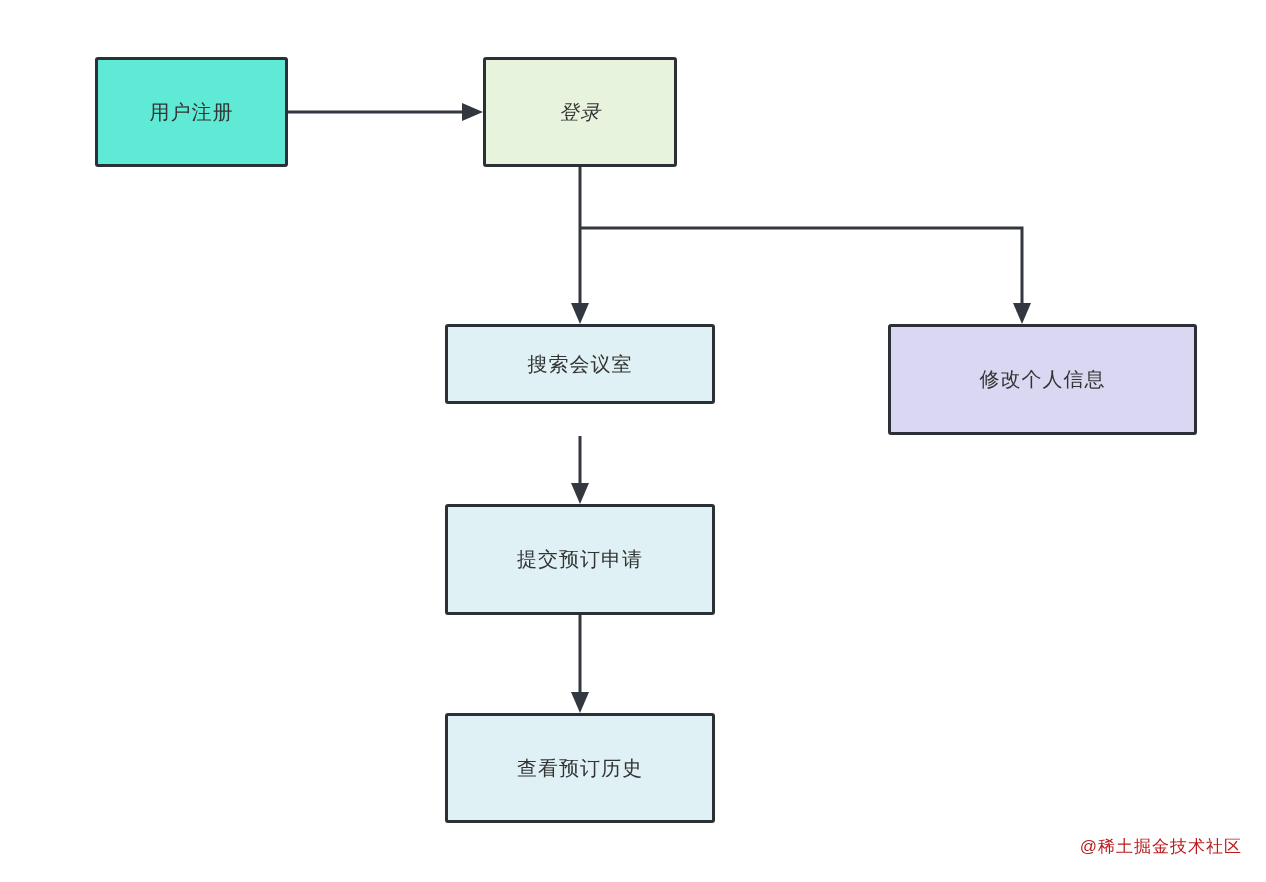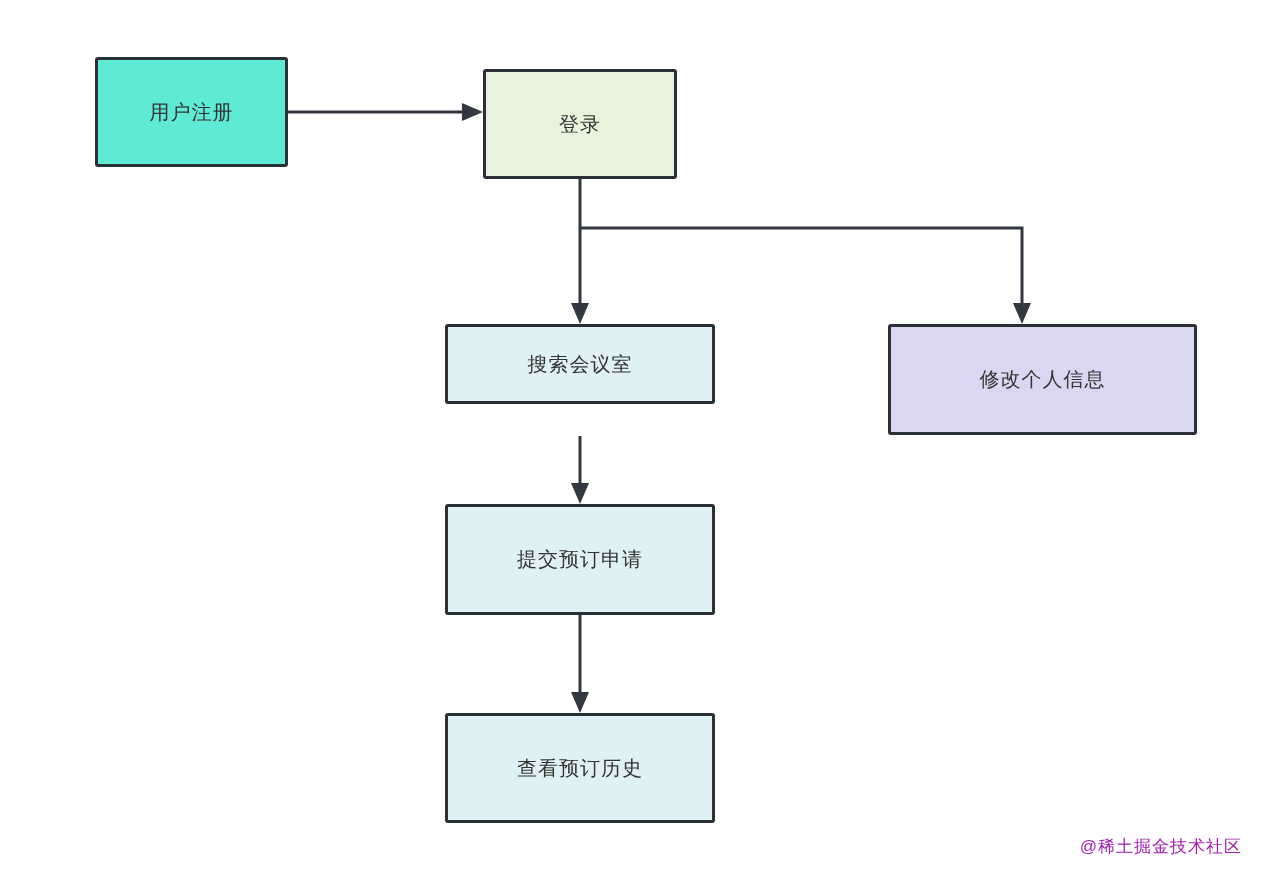--- a/index.html
+++ b/index.html
@@ -29,31 +29,31 @@
     border: 3px solid #2b2f36;
     border-radius: 3px;
     display: flex;
     align-items: center;
     justify-content: center;
     font-size: 20px;
     color: #333333;
     letter-spacing: 1px;
   }
   .node-register { left: 95px;  top: 57px;  width: 193px; height: 110px; }
-  .node-login    { left: 483px; top: 69px;  width: 194px; height: 110px; }
+  .node-login    { left: 483px; top: 57px;  width: 194px; height: 110px; font-style: italic; }
   .node-search   { left: 445px; top: 324px; width: 270px; height: 80px; }
   .node-profile  { left: 888px; top: 324px; width: 309px; height: 111px; }
   .node-submit   { left: 445px; top: 504px; width: 270px; height: 111px; }
   .node-history  { left: 445px; top: 713px; width: 270px; height: 110px; }
   .watermark {
     position: absolute;
     right: 24px;
     bottom: 24px;
     font-size: 17px;
-    color: #a21caf;
+    color: #b91c1c;
     letter-spacing: 1px;
   }
   .edge-line {
     fill: none;
     stroke: #33373f;
     stroke-width: 3;
     stroke-linejoin: miter;
   }
   .edge-head {
     fill: #33373f;

